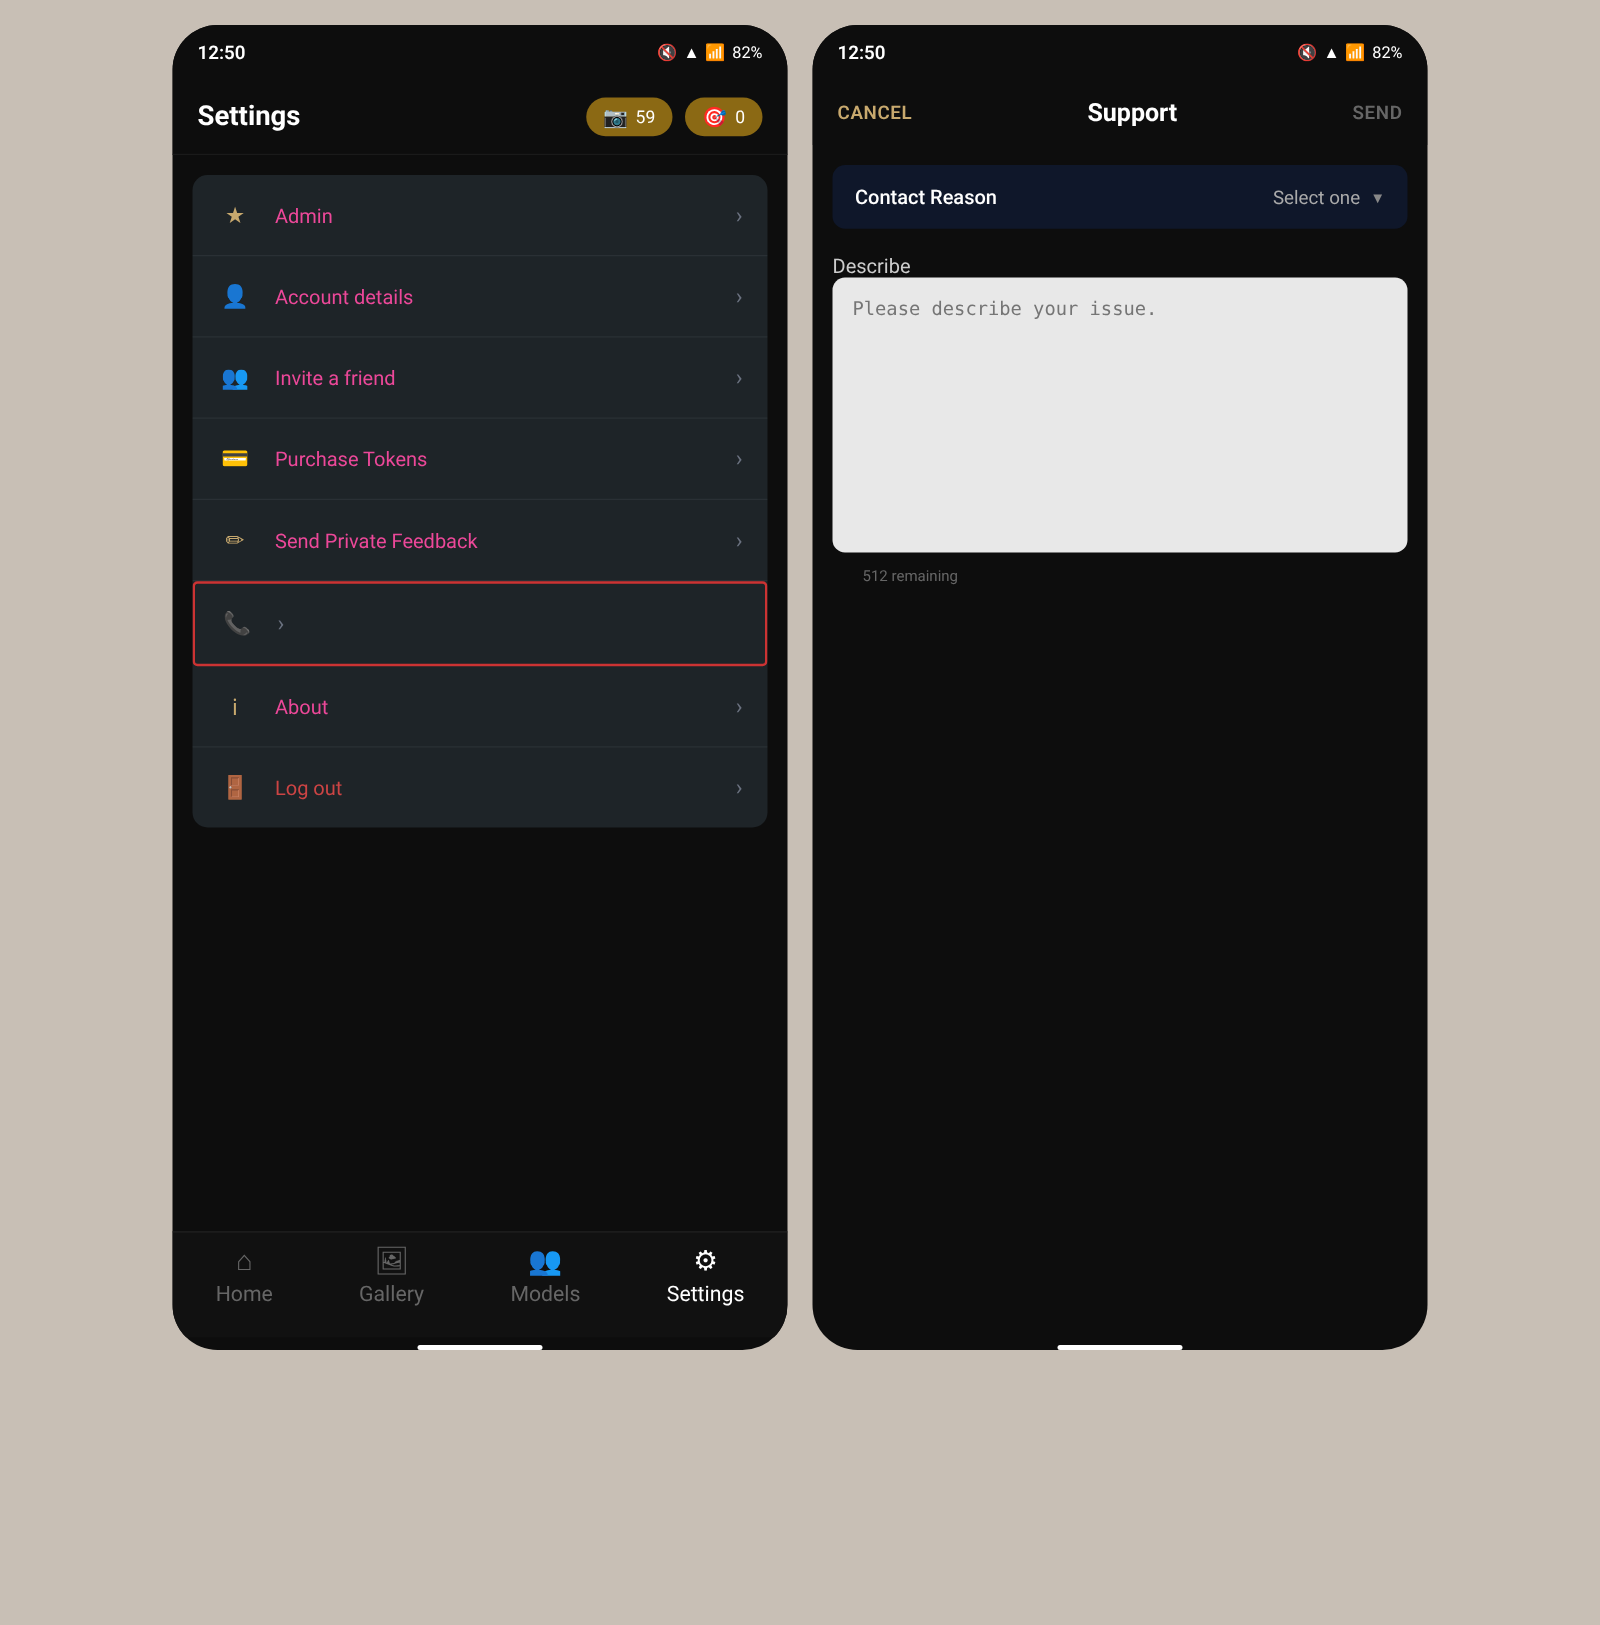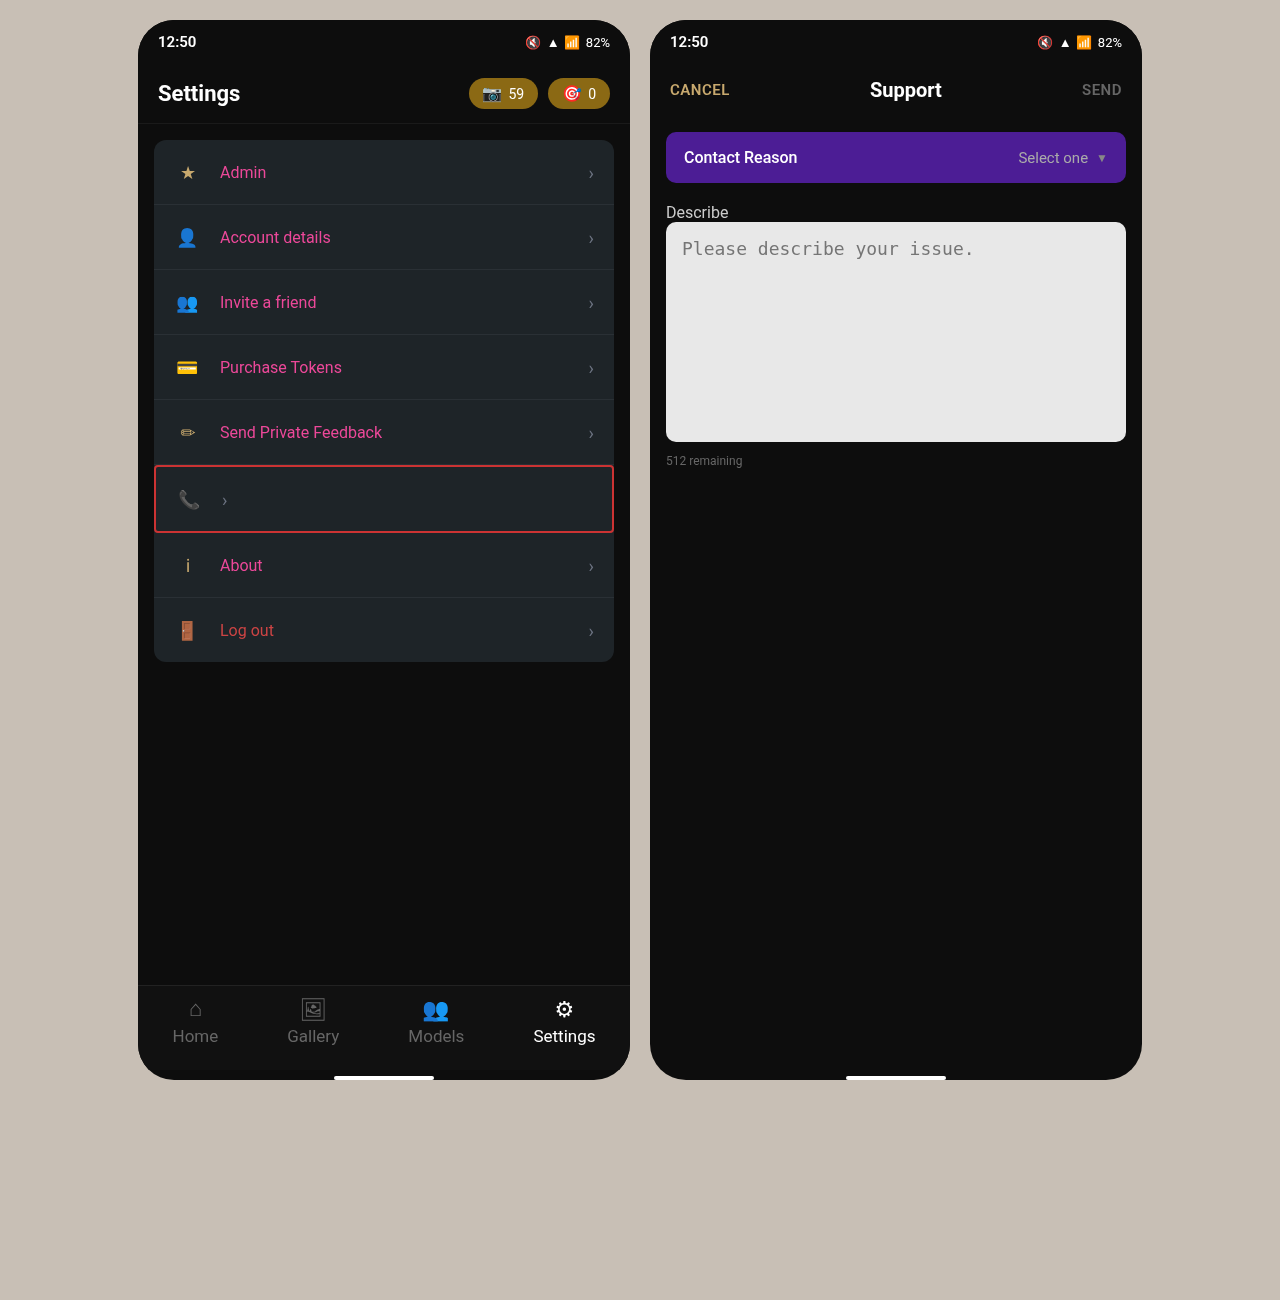--- a/index.html
+++ b/index.html
@@ -208,21 +208,21 @@
       cursor: pointer;
       letter-spacing: 0.5px;
     }
 
     .support-content {
       padding: 16px;
       flex: 1;
     }
 
     .contact-reason-row {
-      background: #4c1d95;
+      background: #0f172a;
       border-radius: 10px;
       display: flex;
       align-items: center;
       justify-content: space-between;
       padding: 16px 18px;
       margin-bottom: 20px;
     }
 
     .contact-reason-label {
       color: white;
@@ -249,30 +249,31 @@
       margin-bottom: 0;
     }
 
     .describe-textarea {
       background: #e8e8e8;
       border-radius: 10px;
       width: 100%;
       height: 220px;
       padding: 16px;
       color: #666;
-      font-size: 18px;
+      font-size: 15px;
       resize: none;
       border: none;
       outline: none;
     }
 
     .remaining-text {
       color: #666;
       font-size: 12px;
       margin-top: 8px;
+      margin-left: 24px;
     }
 
     .spacer {
       flex: 1;
     }
   </style>
 </head>
 <body>
 
 <div class="phone-frame">

